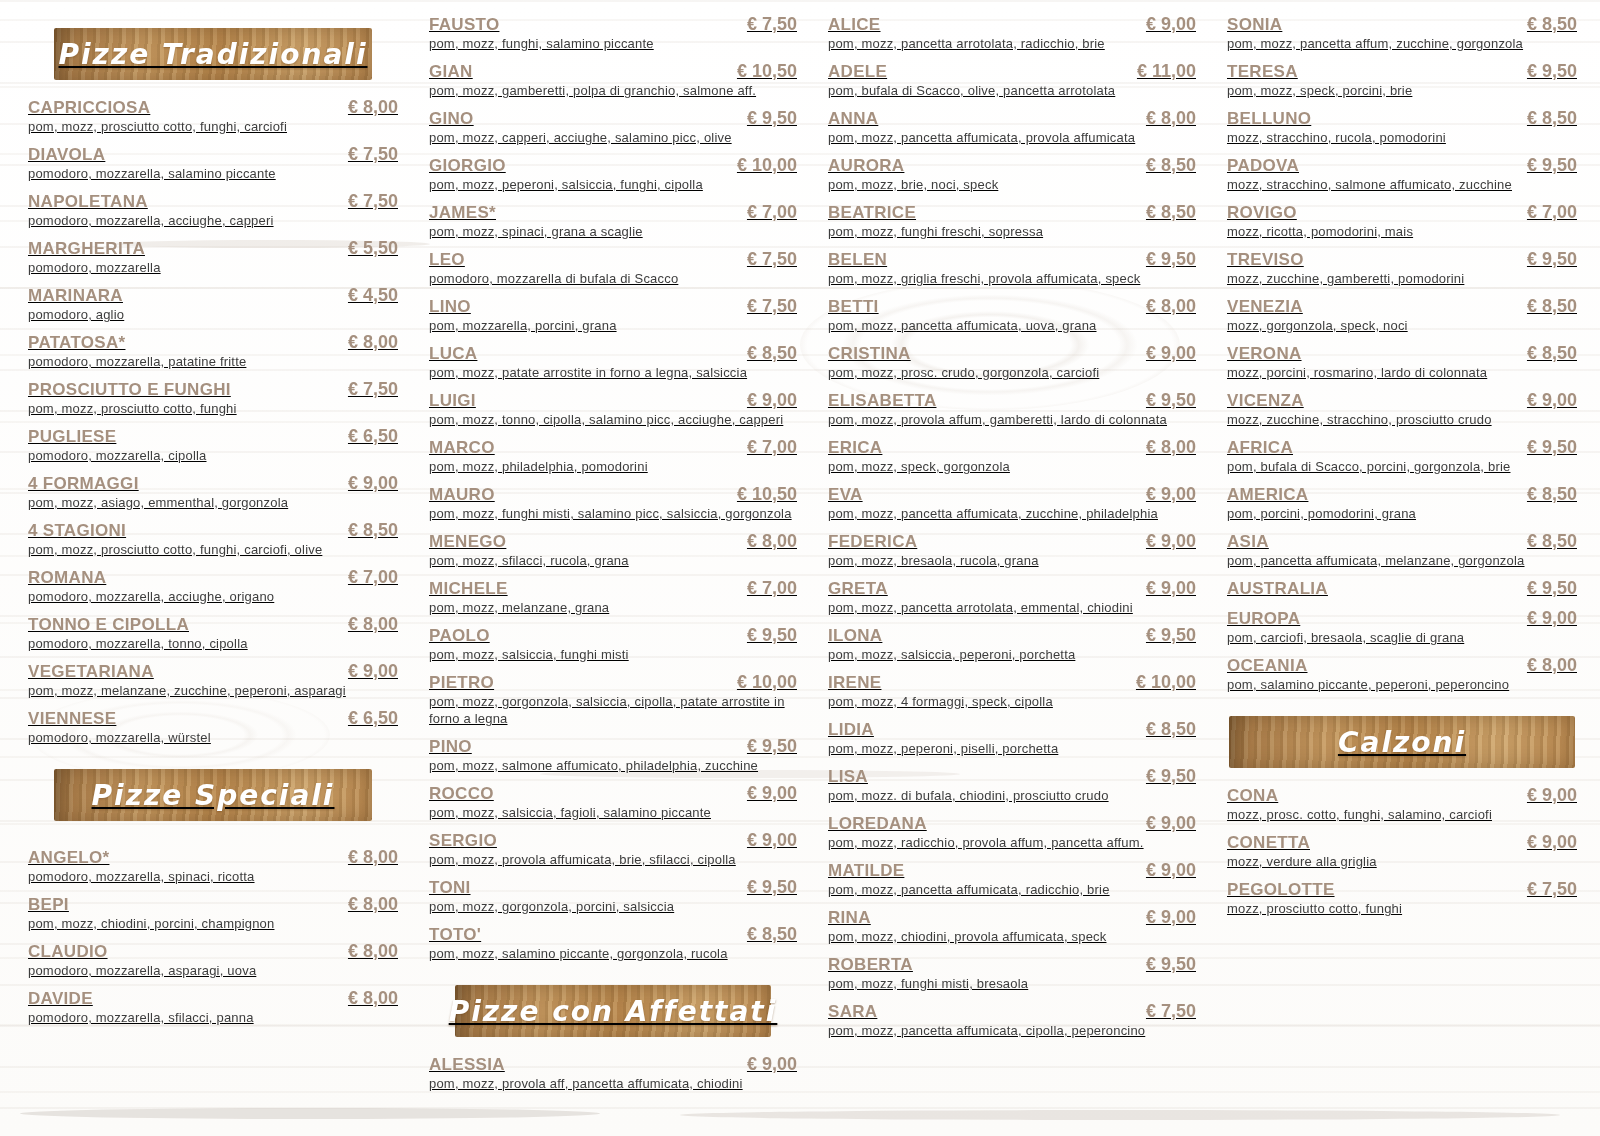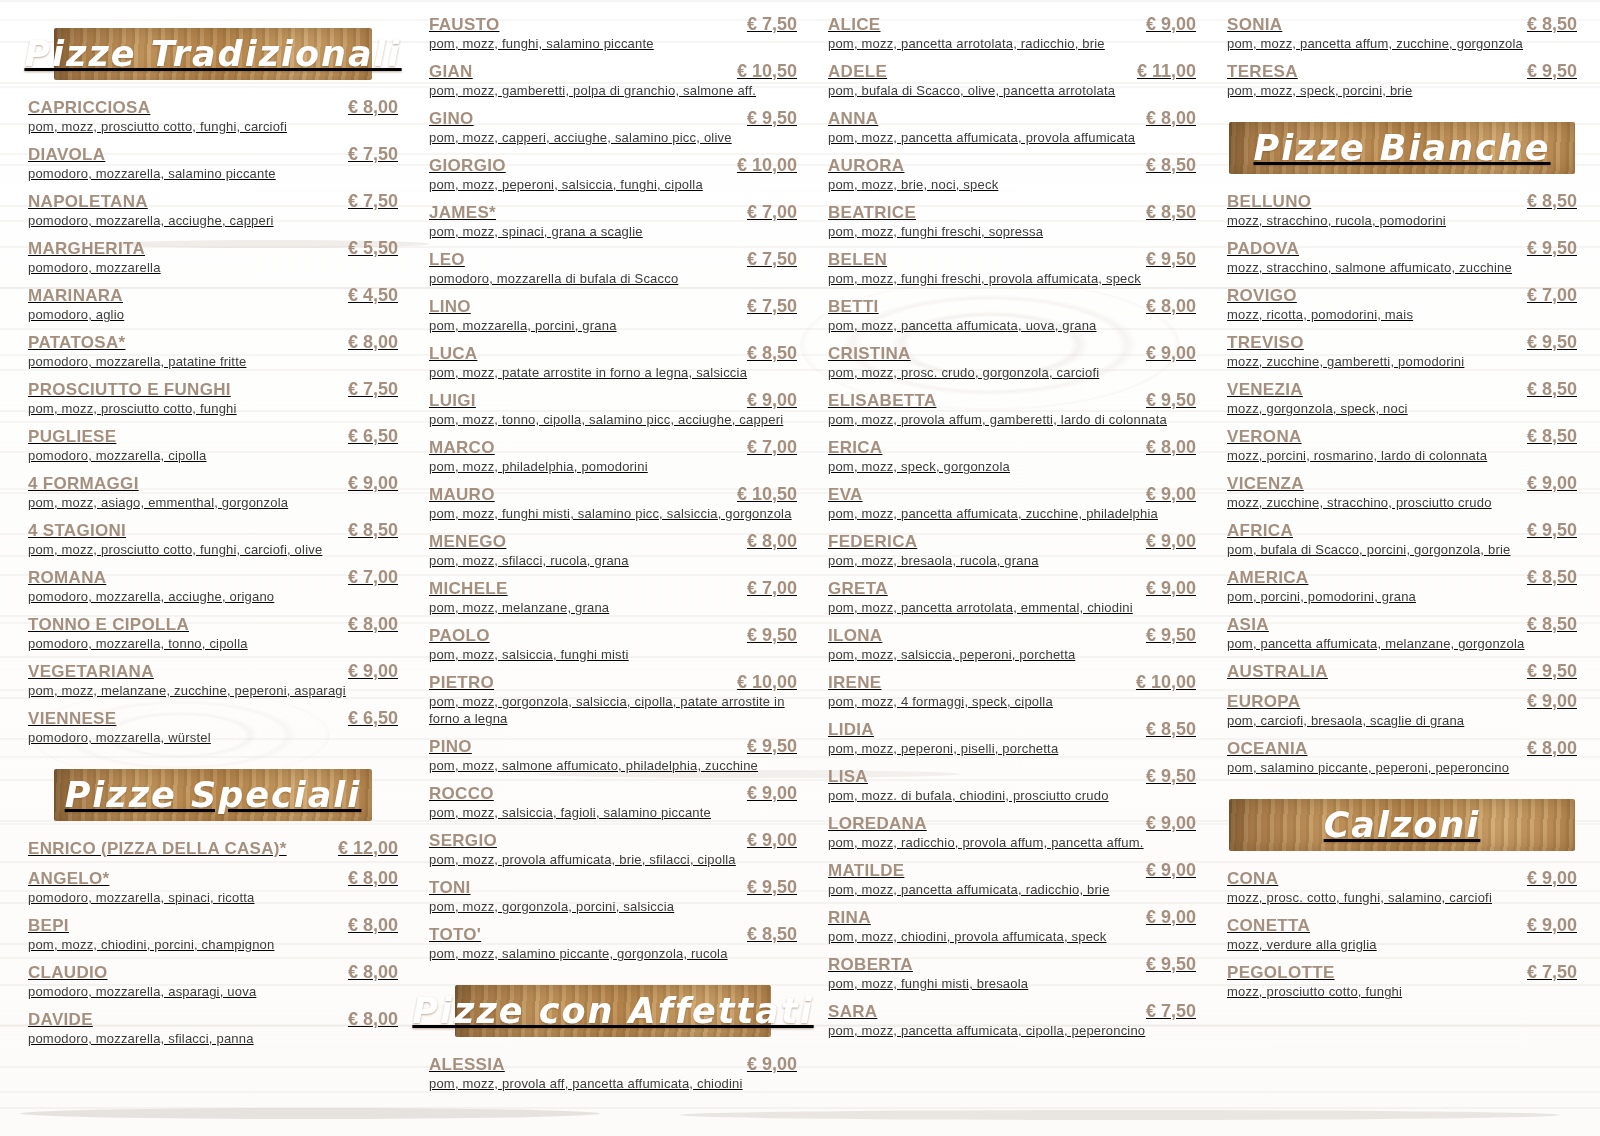--- a/index.html
+++ b/index.html
@@ -25,21 +25,21 @@
     height:52px;flex:0 0 52px;margin:14px auto 17px;width:86%;
     background:
       repeating-linear-gradient(92deg, rgba(120,80,35,0.25) 0 3px, rgba(255,235,200,0.12) 3px 7px, rgba(150,100,50,0.18) 7px 13px),
       linear-gradient(95deg,#7c5a33 0%,#a97e4c 7%,#c59a62 28%,#b8894f 52%,#cfa76f 78%,#b98a52 100%);
     border-radius:2px;
     display:flex;align-items:center;justify-content:center;
     box-shadow:inset 0 0 20px rgba(88,58,25,0.38);
   }
   .col-4 .banner{width:99%;}
   .banner-text{
-    color:#fff;font-size:35px;font-weight:bold;font-style:italic;
+    color:#fff;font-size:28px;font-weight:bold;font-style:italic;
     letter-spacing:2px;white-space:nowrap;
     font-family:"DejaVu Sans",cursive;
     text-shadow:0 1px 2px rgba(110,72,32,0.45);
   }
   .item{margin-bottom:9px;}
   .row{display:flex;justify-content:space-between;align-items:baseline;gap:8px;}
   .name{
     font-size:17px;font-weight:bold;line-height:21px;letter-spacing:0.3px;
     color:var(--name-color);white-space:nowrap;
   }
@@ -170,24 +170,20 @@
         <div class="row">
           <span class="name">VIENNESE</span>
           <span class="price">€ 6,50</span>
         </div>
         <div class="desc">pomodoro, mozzarella, würstel</div>
       </div>
       <div class="banner">
         <span class="banner-text">Pizze Speciali</span>
       </div>
       <div class="item">
-        <div class="row">
-          <span class="name">ENRICO (PIZZA DELLA CASA)*</span>
-          <span class="price">€ 12,00</span>
-        </div>
       </div>
       <div class="item">
         <div class="row">
           <span class="name">ANGELO*</span>
           <span class="price">€ 8,00</span>
         </div>
         <div class="desc">pomodoro, mozzarella, spinaci, ricotta</div>
       </div>
       <div class="item">
         <div class="row">
@@ -397,21 +393,21 @@
           <span class="name">BEATRICE</span>
           <span class="price">€ 8,50</span>
         </div>
         <div class="desc">pom, mozz, funghi freschi, sopressa</div>
       </div>
       <div class="item">
         <div class="row">
           <span class="name">BELEN</span>
           <span class="price">€ 9,50</span>
         </div>
-        <div class="desc">pom, mozz, funghi freschi, provola affumicata, speck</div>
+        <div class="desc">pom, mozz, griglia freschi, provola affumicata, speck</div>
       </div>
       <div class="item">
         <div class="row">
           <span class="name">BETTI</span>
           <span class="price">€ 8,00</span>
         </div>
         <div class="desc">pom, mozz, pancetta affumicata, uova, grana</div>
       </div>
       <div class="item">
         <div class="row">
@@ -526,23 +522,20 @@
           <span class="price">€ 8,50</span>
         </div>
         <div class="desc">pom, mozz, pancetta affum, zucchine, gorgonzola</div>
       </div>
       <div class="item">
         <div class="row">
           <span class="name">TERESA</span>
           <span class="price">€ 9,50</span>
         </div>
         <div class="desc">pom, mozz, speck, porcini, brie</div>
-      </div>
-      <div class="banner">
-        <span class="banner-text">Pizze Bianche</span>
       </div>
       <div class="item">
         <div class="row">
           <span class="name">BELLUNO</span>
           <span class="price">€ 8,50</span>
         </div>
         <div class="desc">mozz, stracchino, rucola, pomodorini</div>
       </div>
       <div class="item">
         <div class="row">

